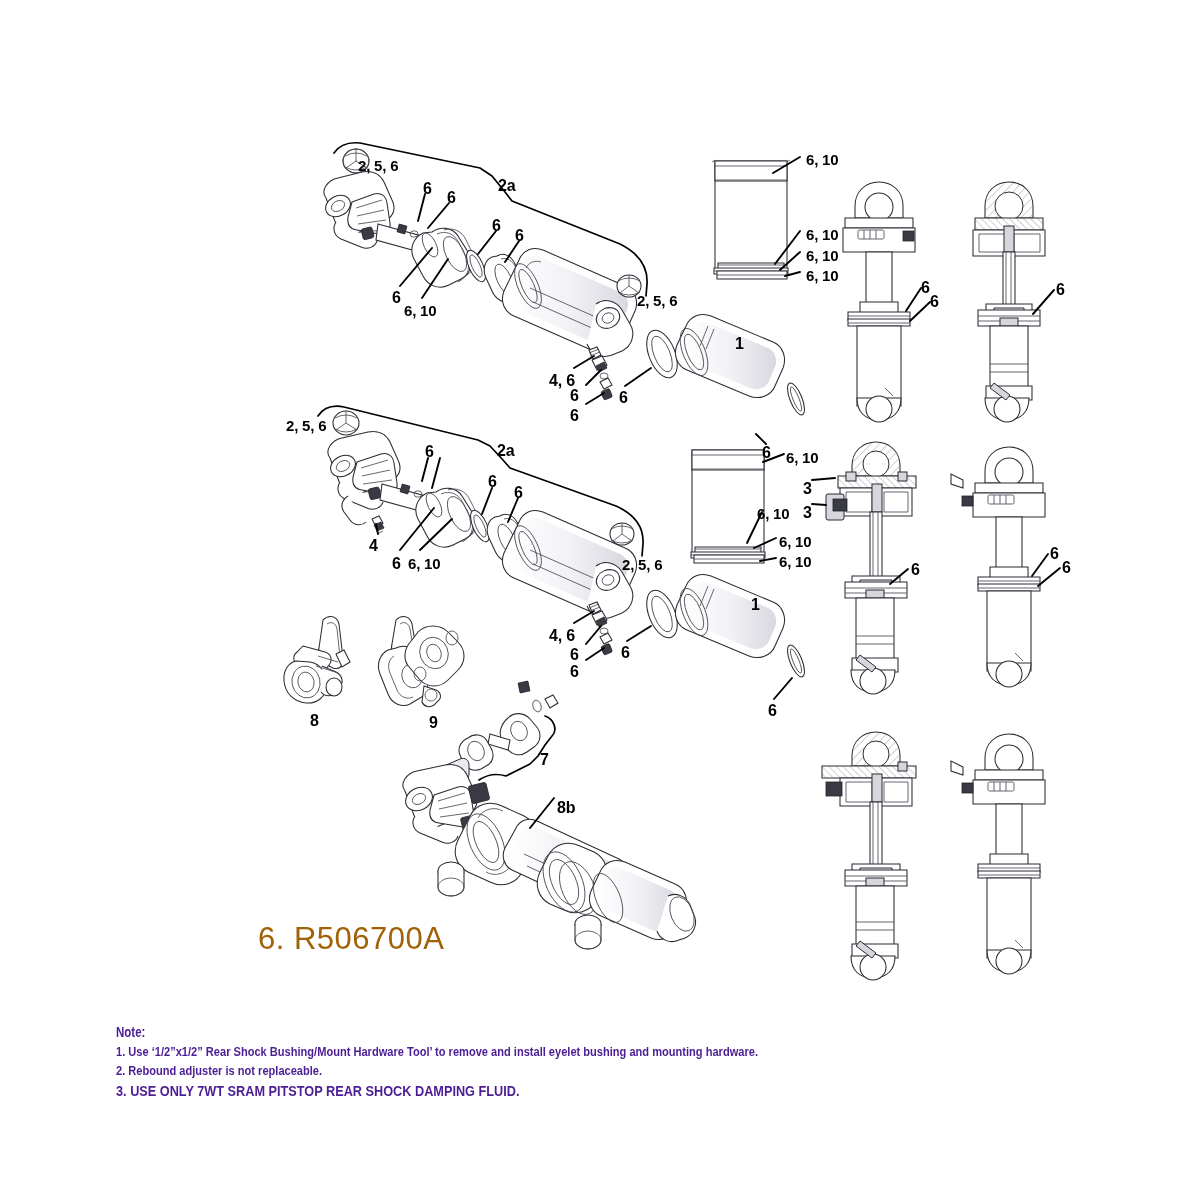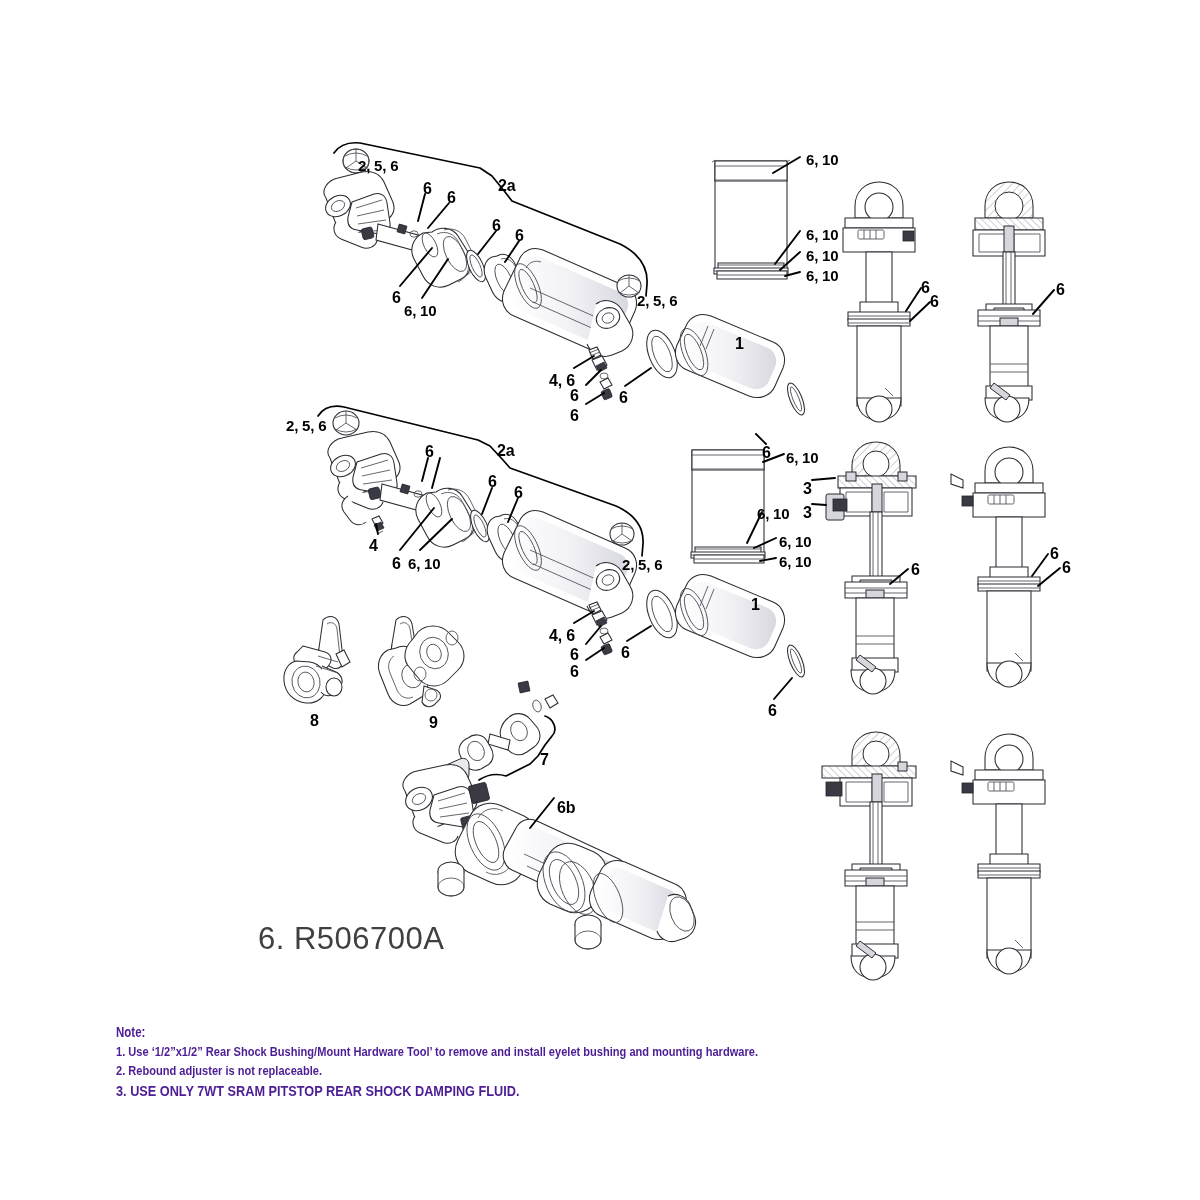--- a/index.html
+++ b/index.html
@@ -28,21 +28,21 @@
   .callout.lg{font-size:16px;}
 
   
   #partno{
     position:absolute;
     left:258px; top:905px;
     font-family:"Liberation Sans", sans-serif;
     font-size:31px;
     font-weight:400;
     letter-spacing:0.5px;
-    color:#404040;
+    color:#a16207;
   }
 
   
   #notes{
     position:absolute;
     left:116px; top:1008px;
     width:1000px;
     font-family:"Liberation Sans", sans-serif;
     color:#4c1d95;
   }
@@ -591,21 +591,21 @@
       <div class="callout" style="left: 779px; top: 518px;">6, 10</div>
       <div class="callout" style="left: 779px; top: 538px;">6, 10</div>
       <div class="callout lg" style="left: 803px; top: 465px;">3</div>
       <div class="callout lg" style="left: 803px; top: 489px;">3</div>
       <div class="callout lg" style="left: 911px; top: 546px;">6</div>
       <div class="callout lg" style="left: 1050px; top: 530px;">6</div>
       <div class="callout lg" style="left: 1062px; top: 544px;">6</div>
       <div class="callout lg" style="left: 310px; top: 697px;">8</div>
       <div class="callout lg" style="left: 429px; top: 699px;">9</div>
       <div class="callout lg" style="left: 540px; top: 736px;">7</div>
-      <div class="callout lg" style="left: 557px; top: 784px;">6b</div>
+      <div class="callout lg" style="left: 557px; top: 784px;">8b</div>
     </div>
 
   <div id="partno">6. R506700A</div>
 
   <div id="notes">
     <div class="note-title">Note:</div>
     <div class="note-line">1.  Use ‘1/2”x1/2” Rear Shock Bushing/Mount Hardware Tool’ to remove and install eyelet bushing and mounting hardware.</div>
     <div class="note-line">2.  Rebound adjuster is not replaceable.</div>
     <div class="note-line big">3. USE ONLY 7WT SRAM PITSTOP REAR SHOCK DAMPING FLUID.</div>
   </div>

